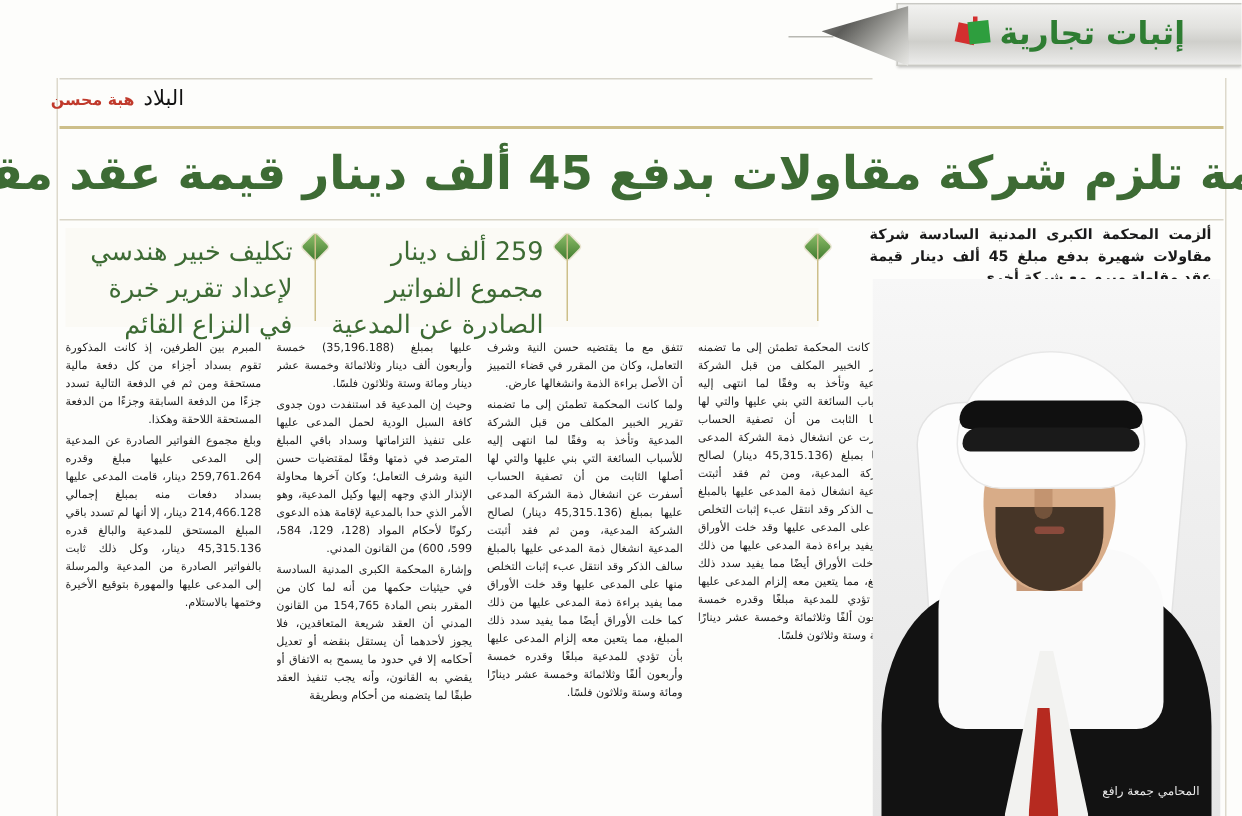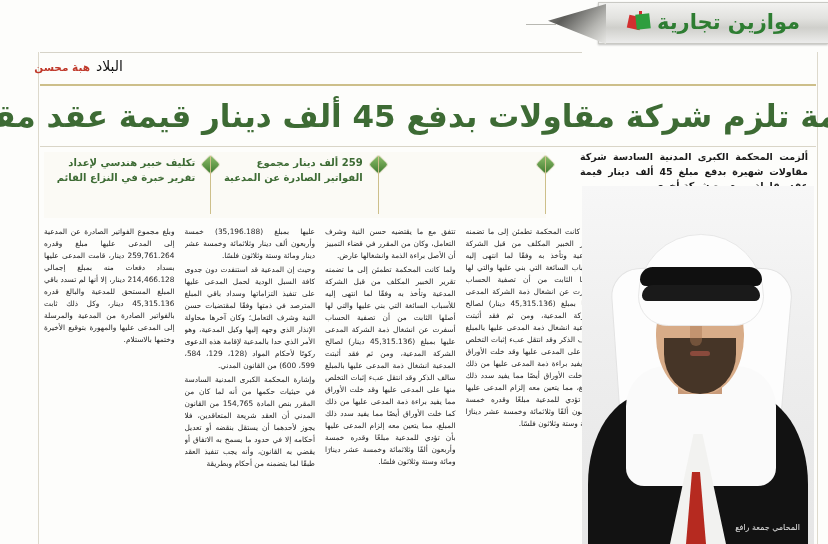--- a/index.html
+++ b/index.html
@@ -178,25 +178,25 @@
   .bullet-diamond {
     position: absolute;
     right: -6px; top: 6px;
     width: 13px; height: 13px;
     background: linear-gradient(135deg,#8fbf6b,#3f7a2e);
     transform: rotate(45deg);
     border-radius: 2px;
     box-shadow: 0 0 0 1px #e8e3cf;
   }
   .bullet-text {
-    font-size: 10px;
+    font-size: 17px;
     line-height: 1.45;
     color: #3d6b34;
     text-align: right;
-    font-weight: 700;
+    font-weight: 400;
   }
 
   
   .lead {
     position: absolute;
     top: 150px; right: 20px;
     width: 228px;
     font-size: 9.5px;
     line-height: 1.55;
     color: #1a1a1a;
@@ -372,21 +372,21 @@
   }
 </style>
 </head>
 <body>
 
 <div class="page">
 
   <div class="banner">
     <div class="banner-rule"></div>
     <div class="banner-plate">
-      <span class="banner-text">موازين تجارية</span>
+      <span class="banner-text">إثبات تجارية</span>
       <span class="banner-logo">
         <span class="stem"></span>
         <span class="sq-red"></span>
         <span class="sq-green"></span>
       </span>
     </div>
     <div class="banner-curl"></div>
   </div>
 
   <div class="frame-left"></div>
@@ -447,20 +447,21 @@
   </div>
 
   <div class="col-right">
     <p>وحول تفاصيل الدعوى، قال المحامي جمعة رافع مبارك وكيل الشركة المدعية، إن موكلته المدعية والمدعى عليها تعملان في مجال مقاولات البناء، وبموجب اتفاقية تعاقد من الباطن بين الطرفين.</p>
     <p>وأسندت المدعى عليها باعتبارها المقاول الرئيسي المدعية تنفيذ مجموعة من الأعمال في عدد من المشاريع والمواقع الموزعة في أنحاء مملكة البحرين، وعليه باشرت المدعية المهام المناطة بها من قبل المدعى عليها، حيث قدمت الأخيرة الأيدي العاملة المطلوبة ووضعتها تحت إشرافها وتصرفها وكان ذلك طوال فترة سريان العقد.</p>
     <p>واستطرد العيار بالقول أن موكلته المدعية لم تتوان في إنجاز الأعمال الموكلة إليها من قبل المدعى عليه بموجب العقد وإصدار فواتير مبين فيها المبالغ المستحقة لها، وكانت المدعى عليها تقوم بسداد الدفعات المالية المستحقة عليها لصالح المدعية بشكل غير منتظم خلافًا لما هو متفق عليه بالعقد.</p>
   </div>
 
   <div class="cols">
     <div class="col">
+      <p>المبرم بين الطرفين، إذ كانت المذكورة تقوم بسداد أجزاء من كل دفعة مالية مستحقة ومن ثم في الدفعة التالية تسدد جزءًا من الدفعة السابقة وجزءًا من الدفعة المستحقة اللاحقة وهكذا.</p>
       <p>وبلغ مجموع الفواتير الصادرة عن المدعية إلى المدعى عليها مبلغ وقدره 259,761.264 دينار، قامت المدعى عليها بسداد دفعات منه بمبلغ إجمالي 214,466.128 دينار، إلا أنها لم تسدد باقي المبلغ المستحق للمدعية والبالغ قدره 45,315.136 دينار، وكل ذلك ثابت بالفواتير الصادرة من المدعية والمرسلة إلى المدعى عليها والمهورة بتوقيع الأخيرة وختمها بالاستلام.</p>
     </div>
     <div class="col">
       <p>عليها بمبلغ (35,196.188) خمسة وأربعون ألف دينار وثلاثمائة وخمسة عشر دينار ومائة وستة وثلاثون فلسًا.</p>
       <p>وحيث إن المدعية قد استنفدت دون جدوى كافة السبل الودية لحمل المدعى عليها على تنفيذ التزاماتها وسداد باقي المبلغ المترصد في ذمتها وفقًا لمقتضيات حسن النية وشرف التعامل؛ وكان آخرها محاولة الإنذار الذي وجهه إليها وكيل المدعية، وهو الأمر الذي حدا بالمدعية لإقامة هذه الدعوى ركونًا لأحكام المواد (128، 129، 584، 599، 600) من القانون المدني.</p>
       <p>وإشارة المحكمة الكبرى المدنية السادسة في حيثيات حكمها من أنه لما كان من المقرر بنص المادة 154,765 من القانون المدني أن العقد شريعة المتعاقدين، فلا يجوز لأحدهما أن يستقل بنقضه أو تعديل أحكامه إلا في حدود ما يسمح به الاتفاق أو يقضي به القانون، وأنه يجب تنفيذ العقد طبقًا لما يتضمنه من أحكام وبطريقة</p>
     </div>
     <div class="col">
       <p>تتفق مع ما يقتضيه حسن النية وشرف التعامل، وكان من المقرر في قضاء التمييز أن الأصل براءة الذمة وانشغالها عارض.</p>
       <p>ولما كانت المحكمة تطمئن إلى ما تضمنه تقرير الخبير المكلف من قبل الشركة المدعية وتأخذ به وفقًا لما انتهى إليه للأسباب السائغة التي بني عليها والتي لها أصلها الثابت من أن تصفية الحساب أسفرت عن انشغال ذمة الشركة المدعى عليها بمبلغ (45,315.136 دينار) لصالح الشركة المدعية، ومن ثم فقد أثبتت المدعية انشغال ذمة المدعى عليها بالمبلغ سالف الذكر وقد انتقل عبء إثبات التخلص منها على المدعى عليها وقد خلت الأوراق مما يفيد براءة ذمة المدعى عليها من ذلك كما خلت الأوراق أيضًا مما يفيد سدد ذلك المبلغ، مما يتعين معه إلزام المدعى عليها بأن تؤدي للمدعية مبلغًا وقدره خمسة وأربعون ألفًا وثلاثمائة وخمسة عشر دينارًا ومائة وستة وثلاثون فلسًا.</p>

